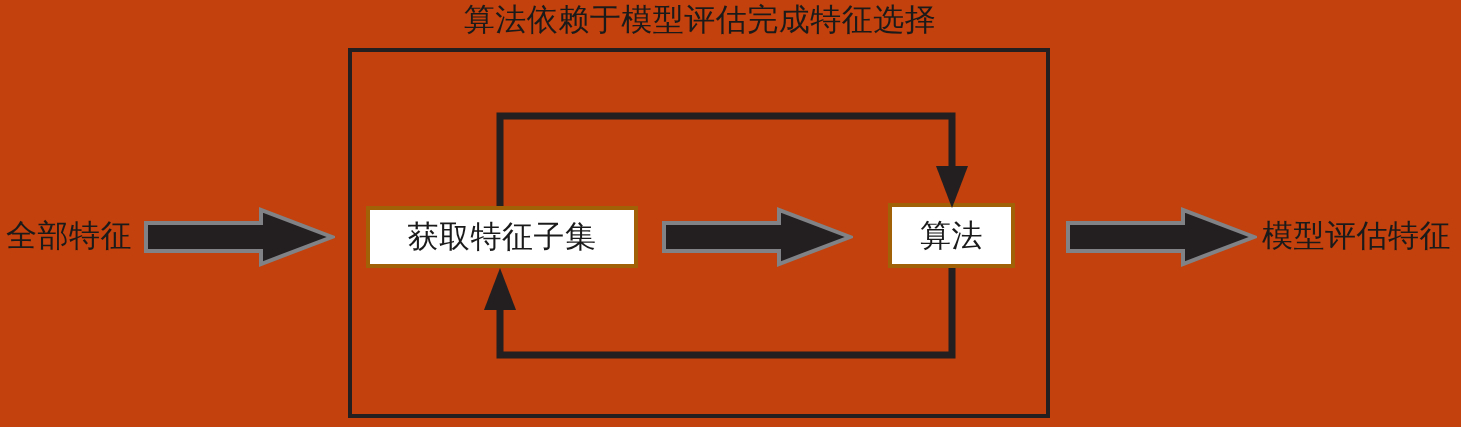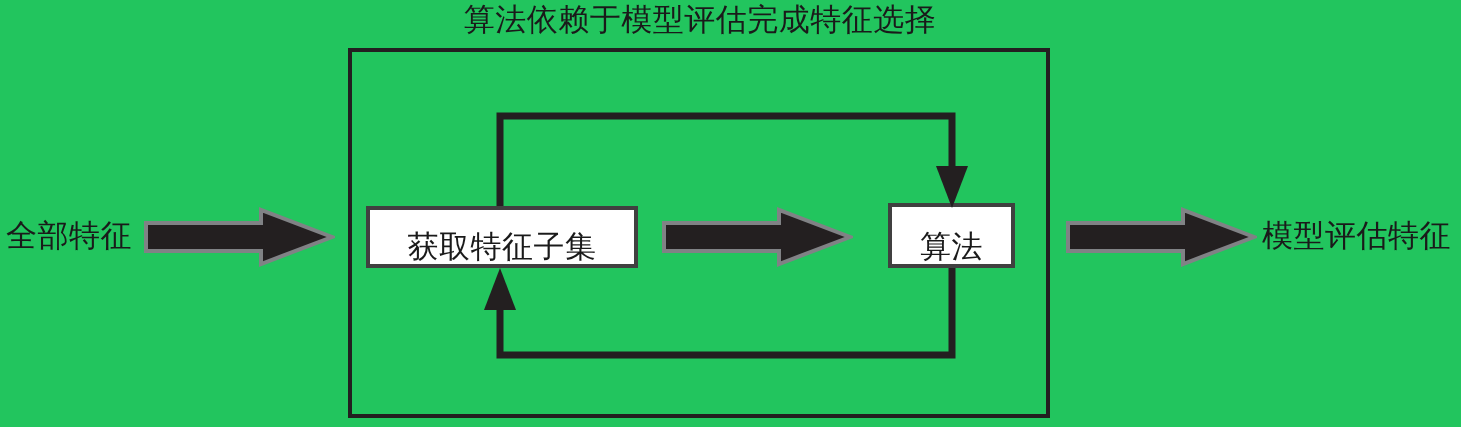--- a/index.html
+++ b/index.html
@@ -8,21 +8,21 @@
     background: #ffffff;
   }
   body {
     font-family: "Liberation Serif", "DejaVu Serif", serif;
     color: #1a1a1a;
   }
   #canvas {
     position: relative;
     width: 1461px;
     height: 427px;
-    background: #22c55e;
+    background: #c2410c;
     overflow: hidden;
   }
   .diagram-title {
     position: absolute;
     left: 0;
     top: 1px;
     width: 1400px;
     text-align: center;
     font-size: 31px;
     line-height: 38px;
@@ -36,25 +36,25 @@
     left: 348px;
     top: 48px;
     width: 702px;
     height: 370px;
     border: 4px solid #231f20;
     box-sizing: border-box;
     background: transparent;
   }
   .proc-box {
     position: absolute;
-    border: 4px solid #404040;
+    border: 4px solid #a16207;
     box-sizing: border-box;
     background: #ffffff;
     display: flex;
-    align-items: flex-end;
+    align-items: center;
     justify-content: center;
   }
   .proc-box .proc-label {
     font-size: 31px;
     line-height: 34px;
     letter-spacing: 0.5px;
     color: #1a1a1a;
     white-space: nowrap;
   }
   #box-subset {

